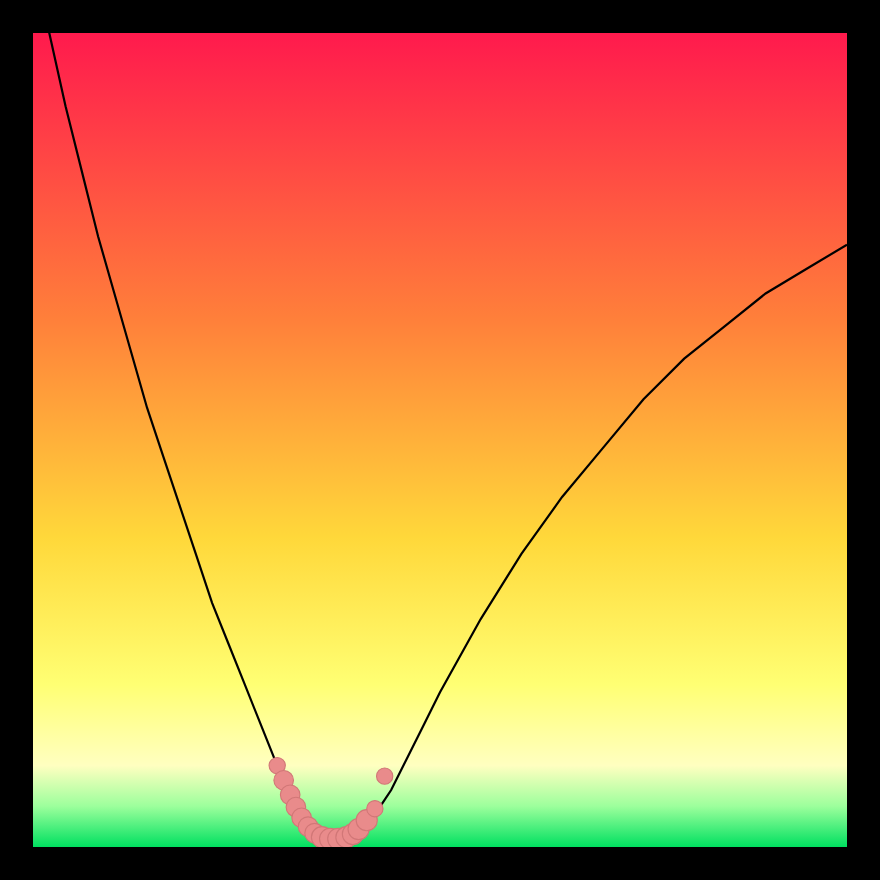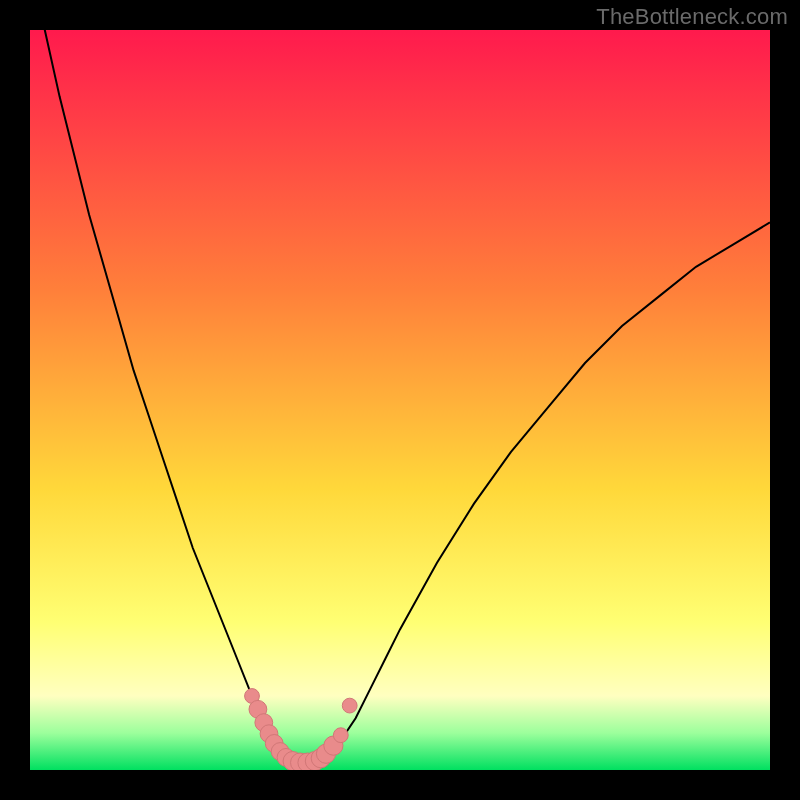--- a/index.html
+++ b/index.html
@@ -33,21 +33,20 @@
     color: #6a6a6a;
     font-size: 22px;
     font-weight: 500;
     letter-spacing: 0.2px;
   }
 </style>
 </head>
 <body>
 
 <div class="frame">
-  <div class="watermark">TheBottleneck.com</div>
   <svg class="plot" id="plot-svg" viewBox="0 0 740 740" preserveAspectRatio="none">
     <defs>
       <linearGradient id="bg-grad" x1="0" y1="0" x2="0" y2="1">
           <stop offset="0%" stop-color="#ff1a4d"></stop>
           <stop offset="35%" stop-color="#ff7f3a"></stop>
           <stop offset="62%" stop-color="#ffd83a"></stop>
           <stop offset="80%" stop-color="#ffff73"></stop>
           <stop offset="90%" stop-color="#ffffc0"></stop>
           <stop offset="95%" stop-color="#9cff9c"></stop>
           <stop offset="100%" stop-color="#00e060"></stop>

